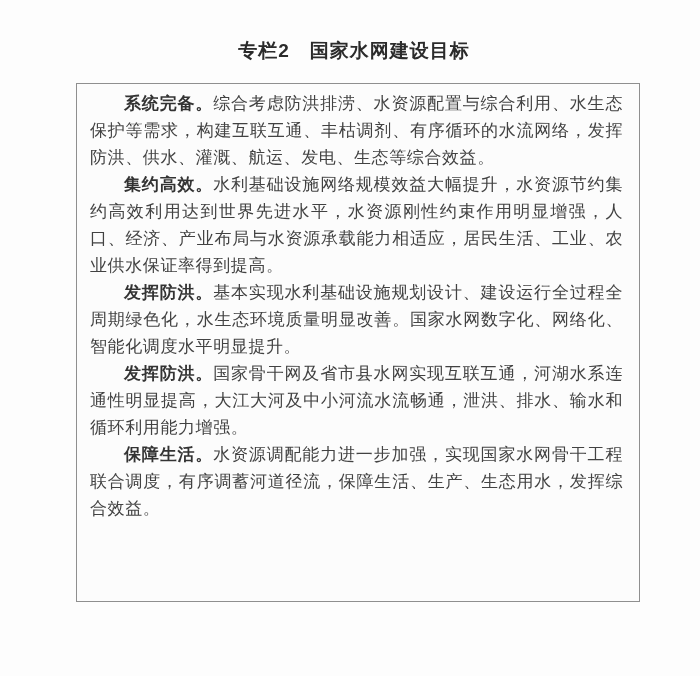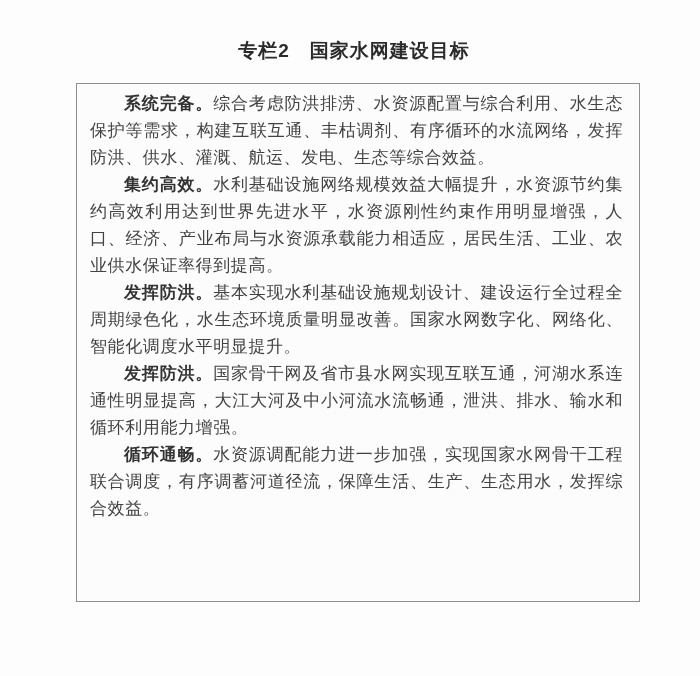--- a/index.html
+++ b/index.html
@@ -65,16 +65,16 @@
     <div>
   <p class="para"><strong class="term">系统完备。</strong><span>综合考虑防洪排涝、水资源配置与综合利用、水生态保护等需求，构建互联互通、丰枯调剂、有序循环的水流网络，发挥防洪、供水、灌溉、航运、发电、生态等综合效益。</span></p>
 
 
   <p class="para"><strong class="term">集约高效。</strong><span>水利基础设施网络规模效益大幅提升，水资源节约集约高效利用达到世界先进水平，水资源刚性约束作用明显增强，人口、经济、产业布局与水资源承载能力相适应，居民生活、工业、农业供水保证率得到提高。</span></p>
 
   <p class="para"><strong class="term">发挥防洪。</strong><span>基本实现水利基础设施规划设计、建设运行全过程全周期绿色化，水生态环境质量明显改善。国家水网数字化、网络化、智能化调度水平明显提升。</span></p>
 
   <p class="para"><strong class="term">发挥防洪。</strong><span>国家骨干网及省市县水网实现互联互通，河湖水系连通性明显提高，大江大河及中小河流水流畅通，泄洪、排水、输水和循环利用能力增强。</span></p>
 
-  <p class="para"><strong class="term">循环通畅。</strong><span>水资源调配能力进一步加强，实现国家水网骨干工程联合调度，有序调蓄河道径流，保障生活、生产、生态用水，发挥综合效益。</span></p>
+  <p class="para"><strong class="term">保障生活。</strong><span>水资源调配能力进一步加强，实现国家水网骨干工程联合调度，有序调蓄河道径流，保障生活、生产、生态用水，发挥综合效益。</span></p>
 </div>
   </section>
 </main>
 
 </body></html>

